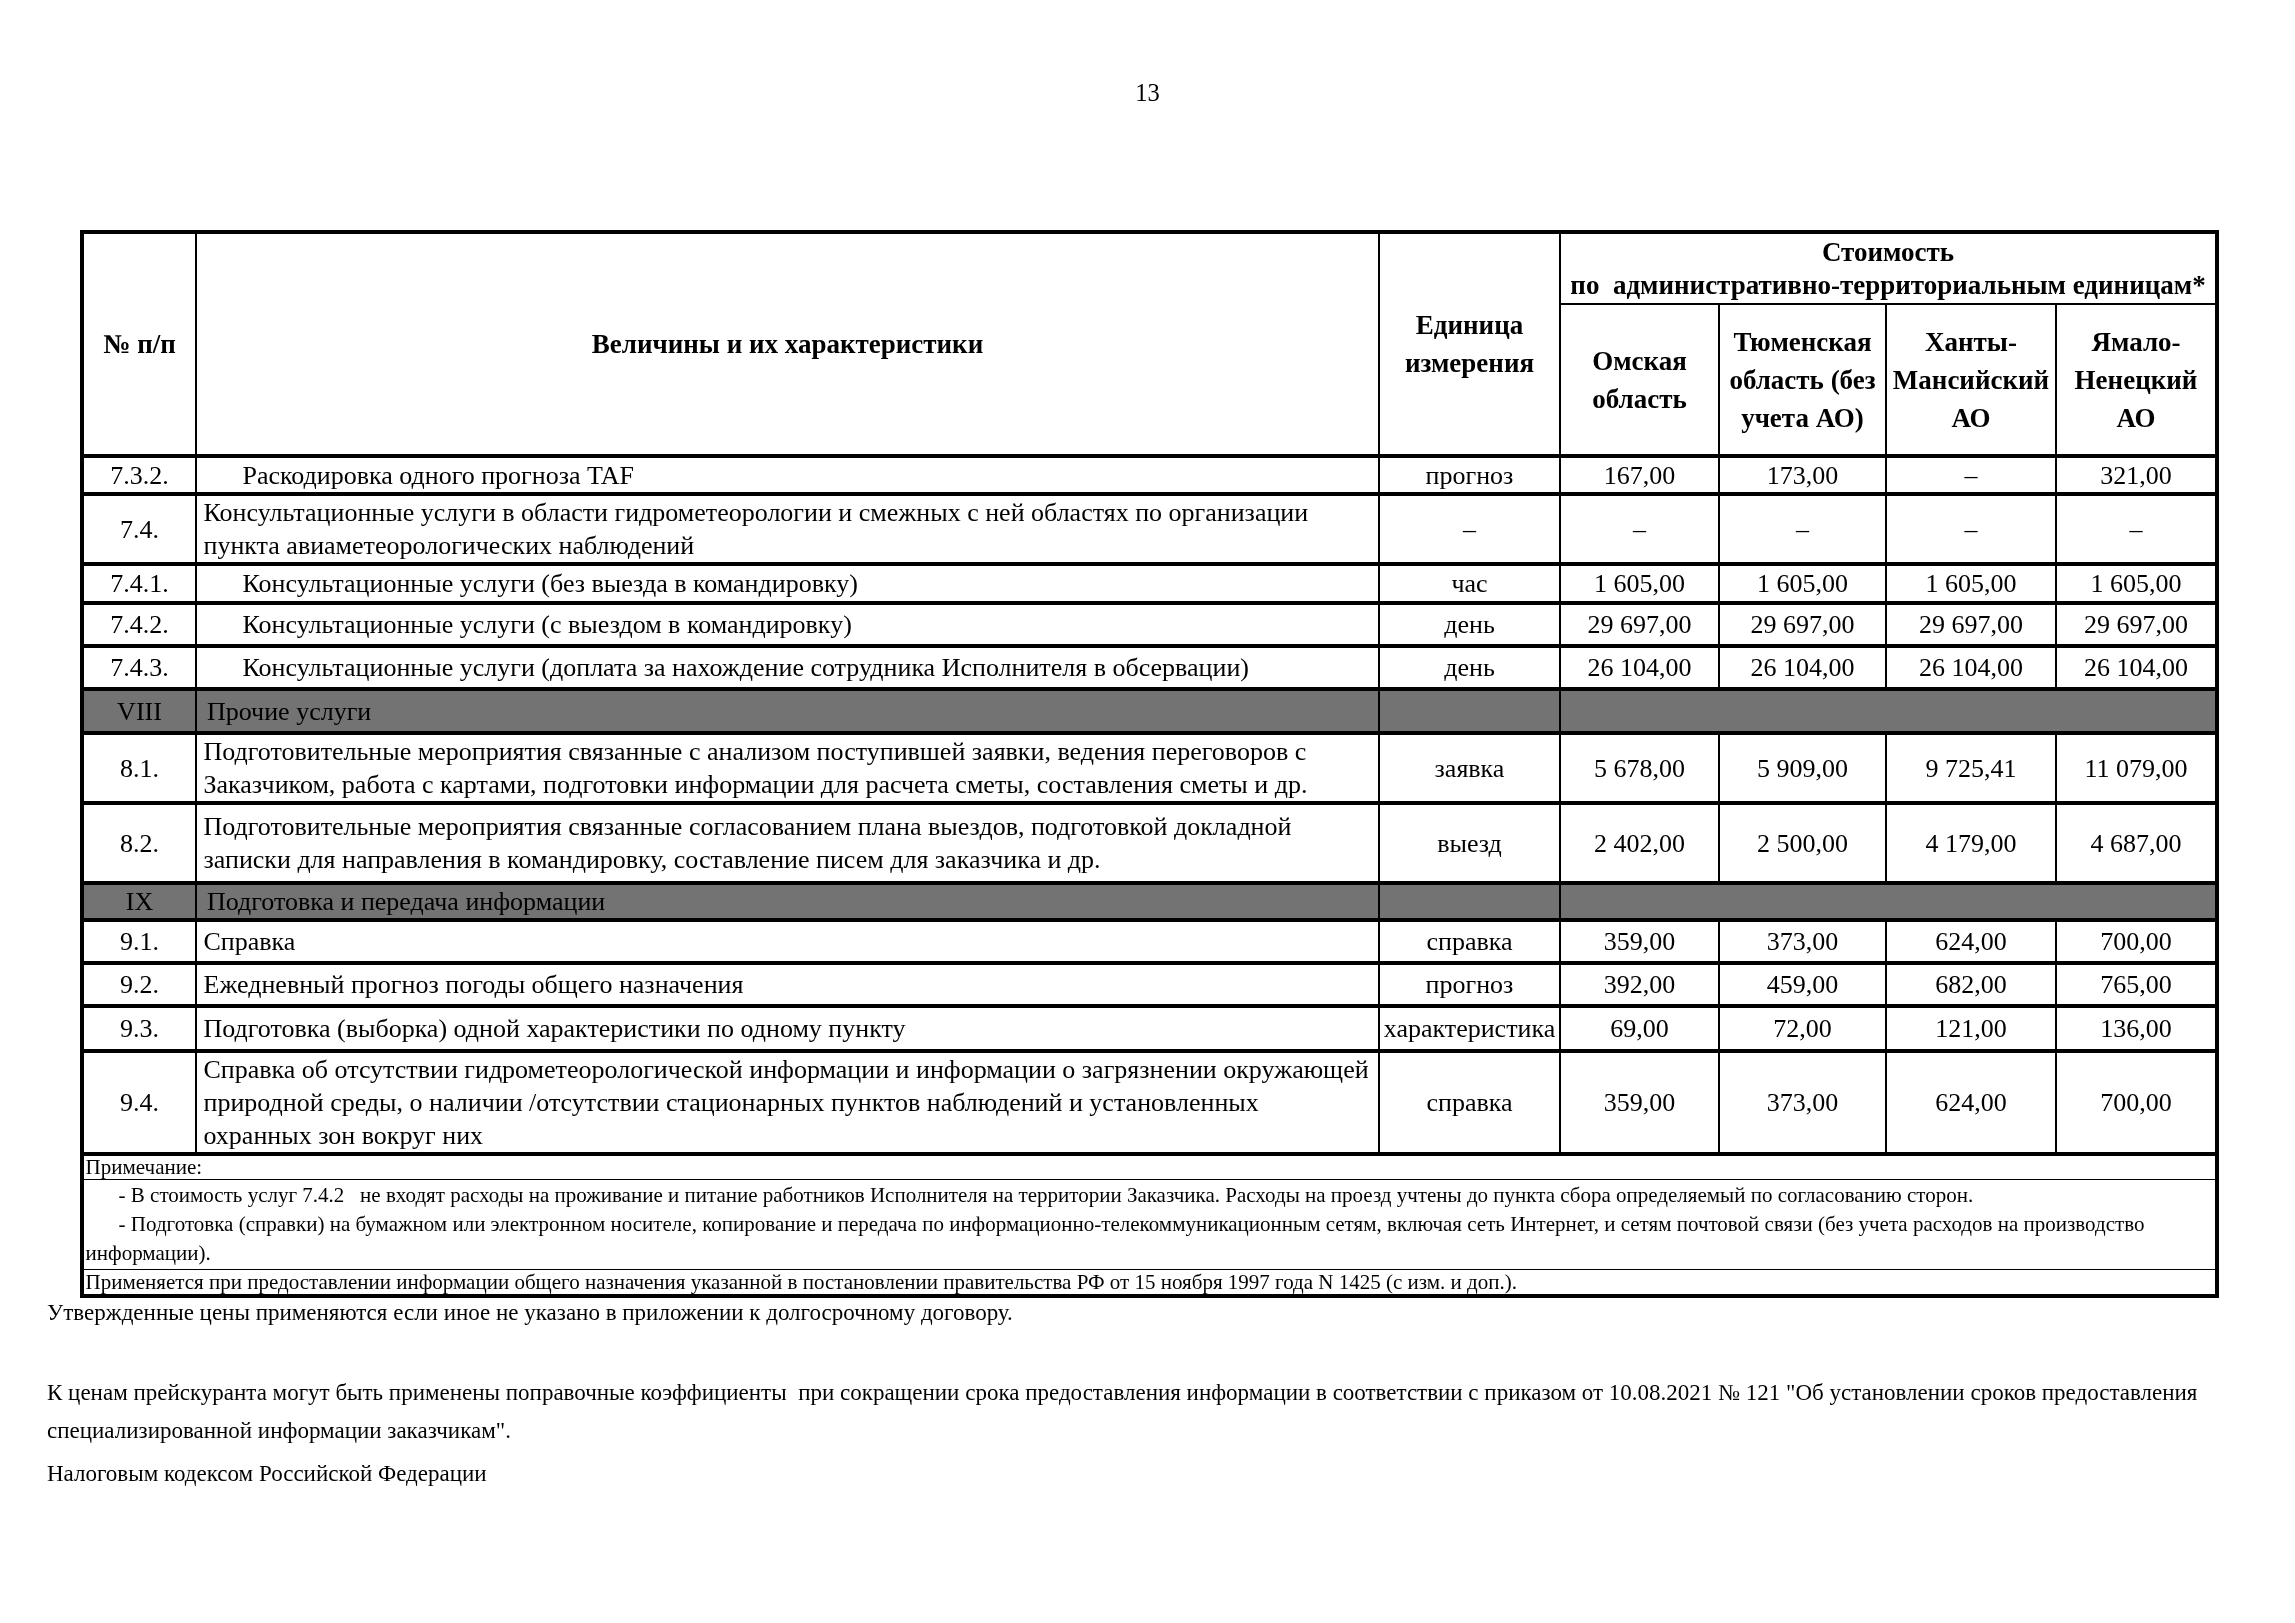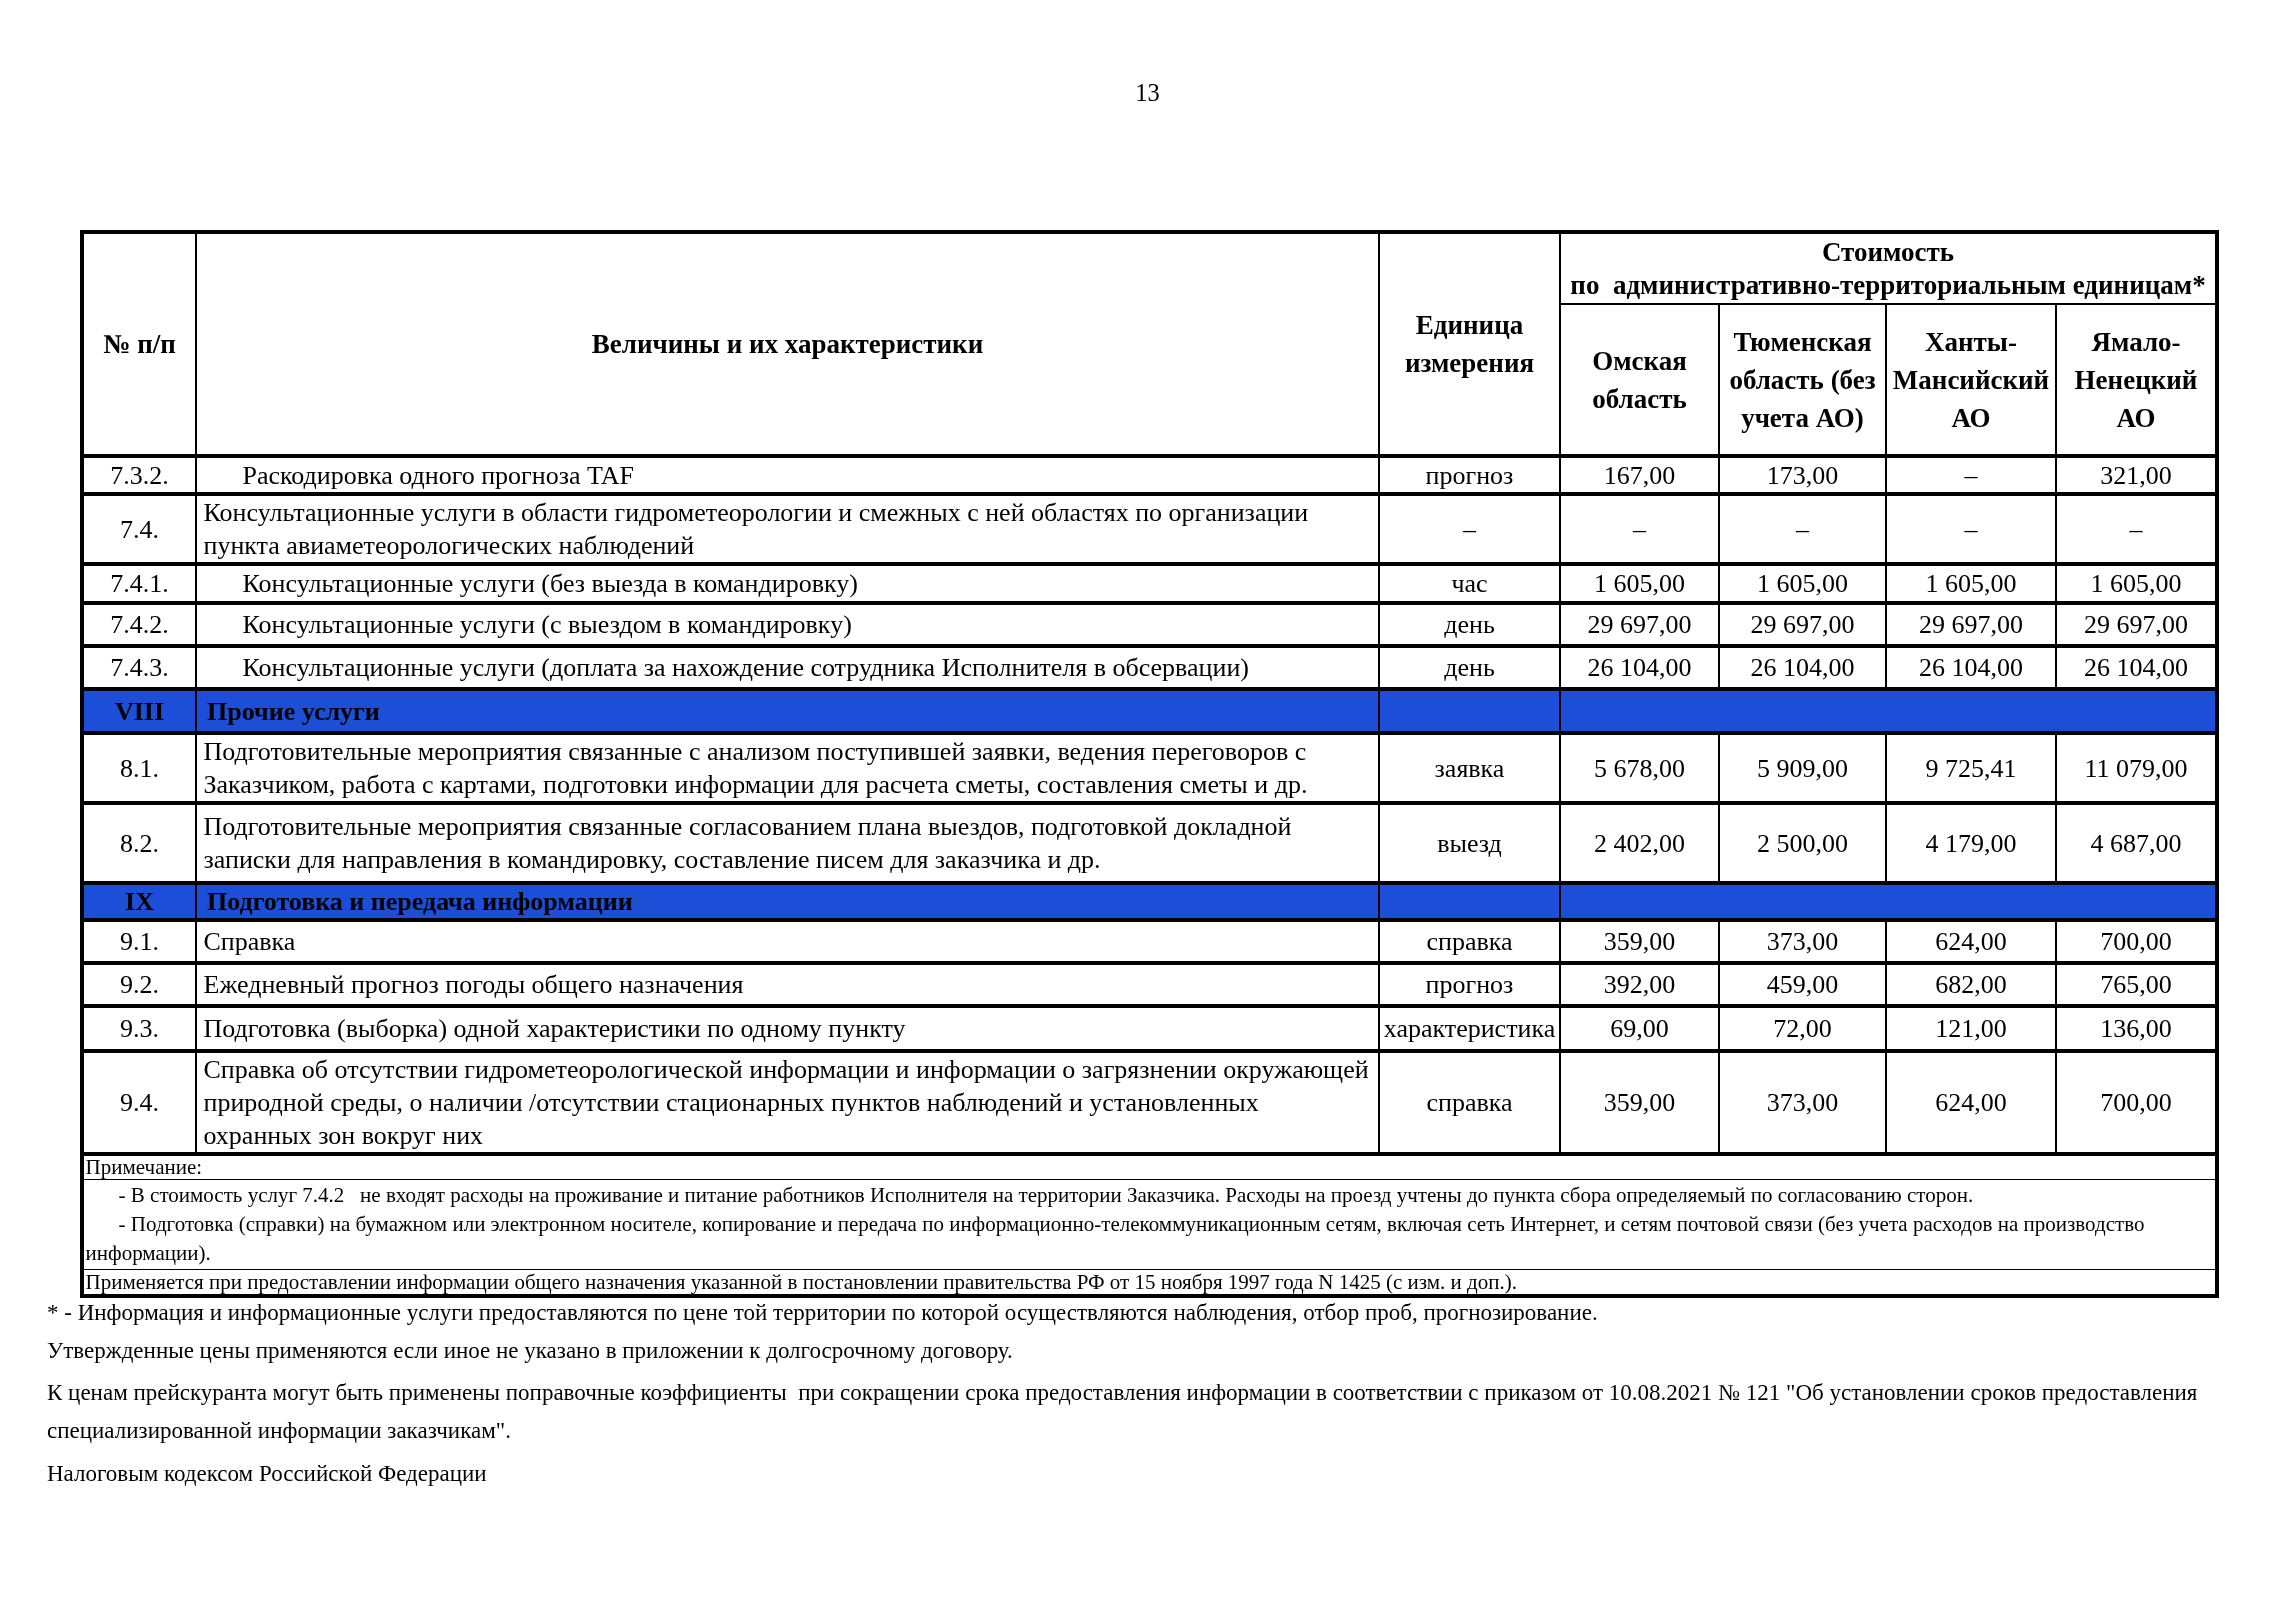--- a/index.html
+++ b/index.html
@@ -22,21 +22,21 @@
   }
   thead td{font-weight:bold;text-align:center;font-size:27px;line-height:38px;}
   td.cost{border-bottom-width:2.5px;line-height:33px;}
   td.cost div{white-space:pre;}
   tr.h2 td{border-top-width:2.5px;}
   td.num{text-align:center;}
   td.name{text-align:left;padding:0 6.5px;}
   td.name.indent{text-indent:39px;}
   td.unit{text-align:center;padding:0 1.6px;}
   td.val{text-align:center;}
-  tr.section td{background:#1d4ed8;font-weight:bold;}
+  tr.section td{background:#737373;font-weight:normal;}
   tr.section td.name{padding-left:10px;}
   td.note-title{
     border-left:none;border-right:none;border-bottom:1.6px solid #000;
     font-size:21px;line-height:23px;text-align:left;padding:0 1.6px;font-weight:normal;
   }
   td.note-body{
     border-left:none;border-right:none;border-top:1.6px solid #000;border-bottom:1.6px solid #000;
     font-size:21px;line-height:29px;text-align:left;padding:0.8px 1.6px;vertical-align:top;
   }
   td.note-applies{
@@ -207,21 +207,20 @@
           <div class="note-line">информации).</div>
         </td>
       </tr>
       <tr style="height: 26px; margin-left: 16px;">
         <td class="note-applies" colspan="7">Применяется при предоставлении информации   общего назначения указанной в  постановлении правительства РФ от 15 ноября 1997 года N 1425 (с изм. и доп.).</td>
       </tr>
     </tbody>
 </table>
 
 <div class="fn" id="fn1">
-    <div class="fn-line">* - Информация и информационные услуги предоставляются по цене той территории по которой осуществляются наблюдения, отбор проб, прогнозирование.</div>
     <div class="fn-line">Утвержденные цены применяются если иное не указано в приложении к долгосрочному договору.</div>
   </div>
 <div class="fn" id="fn2">
     <div class="fn-line">К ценам прейскуранта могут быть применены поправочные коэффициенты  при сокращении срока предоставления информации в соответствии с приказом от 10.08.2021 № 121 "Об установлении сроков предоставления</div>
     <div class="fn-line">специализированной информации заказчикам".</div>
   </div>
 <div class="fn" id="fn3">
     <div class="fn-line">Налоговым кодексом Российской Федерации</div>
   </div>
 

